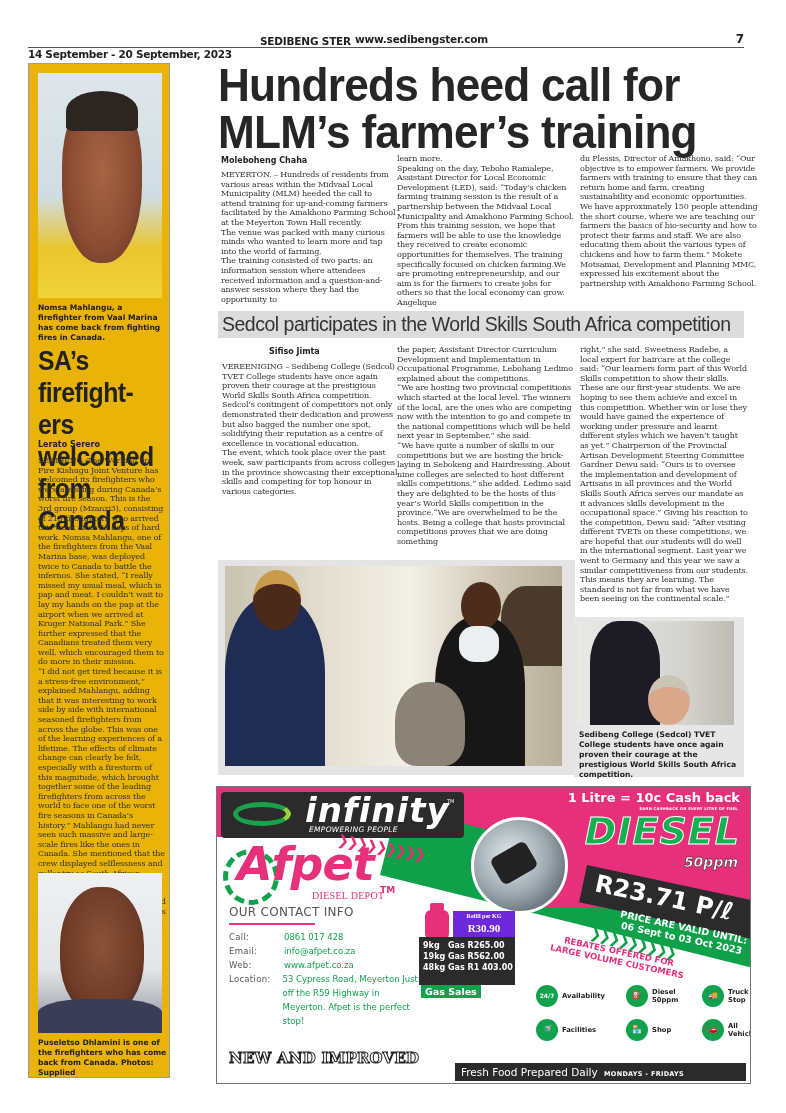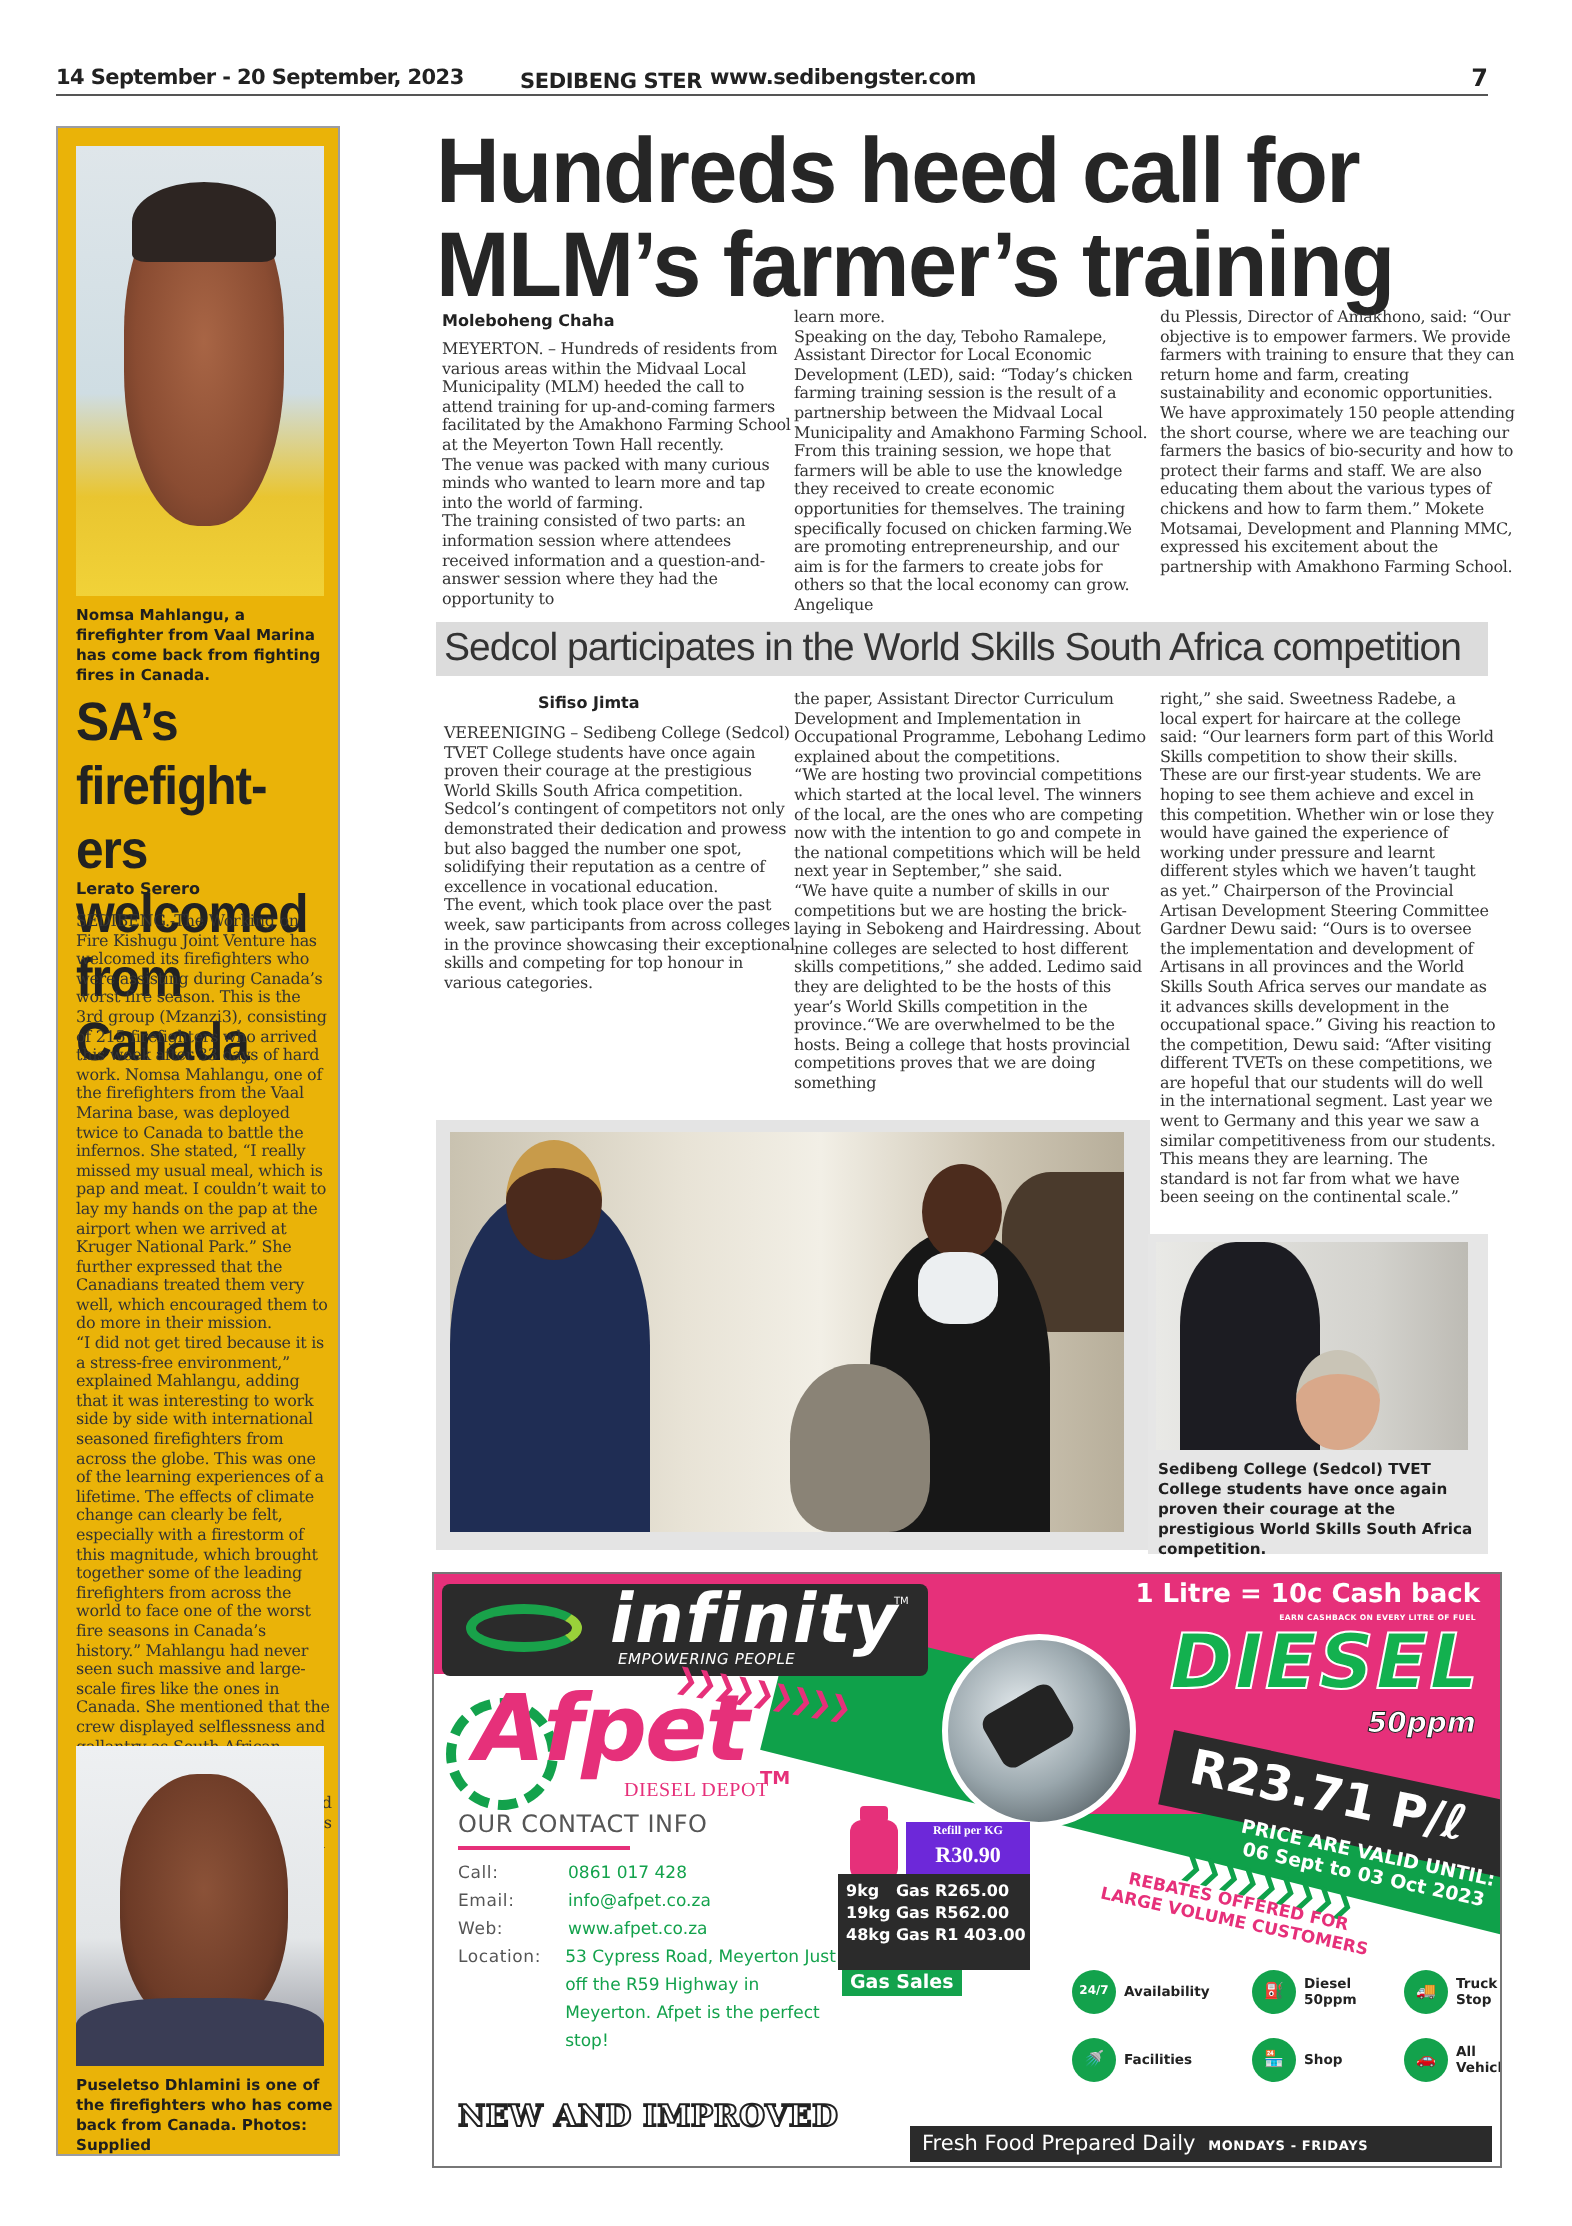--- a/index.html
+++ b/index.html
@@ -1,20 +1,20 @@
 <!DOCTYPE html>
 <html><head>
 <meta charset="utf-8">
 <style>
   * { box-sizing: border-box; margin: 0; padding: 0; }
   html, body { width: 786px; height: 1113px; background: #ffffff; overflow: hidden; }
   body { position: relative; font-family: "DejaVu Serif", serif; color: #2a2a2a; }
 
   .header { position: absolute; left: 28px; top: 32px; width: 716px; height: 16px; border-bottom: 1px solid #555; font-family: "DejaVu Sans", sans-serif; font-weight: bold; font-size: 10.5px; color: #222; }
-  .header .date { position: absolute; left: 0; top: 1px; letter-spacing: -0.3px; }
+  .header .date { position: absolute; left: 0; top: 16px; letter-spacing: -0.3px; }
   .header .paper { position: absolute; left: 232px; top: 3px; letter-spacing: -0.2px; }
   .header .url { position: absolute; left: 327px; top: 1px; letter-spacing: -0.2px; }
   .header .pgnum { position: absolute; right: 0; top: 0; font-size: 12px; }
 
   
   .sidebar { position: absolute; left: 28px; top: 63px; width: 142px; height: 1015px; background: #eab308; border: 1px solid #9a9ca4; }
   .photo1 { position: absolute; left: 9px; top: 9px; width: 124px; height: 225px; background: linear-gradient(180deg,#dfe6ea 0%,#cfdde3 55%,#e9c530 78%,#f1d238 100%); overflow: hidden; }
   .face1 { position: absolute; left: 24px; top: 22px; width: 80px; height: 168px; border-radius: 42% 42% 46% 46%; background: radial-gradient(ellipse at 50% 45%,#a86545 0%,#8a4c32 60%,#5e3322 100%); }
   .hair1 { position: absolute; left: 28px; top: 18px; width: 72px; height: 40px; border-radius: 50% 50% 10% 10%; background: #2d2522; }
   .caption { font-family: "DejaVu Sans", sans-serif; font-weight: bold; font-size: 7.6px; line-height: 10px; color: #1e1e1e; }

